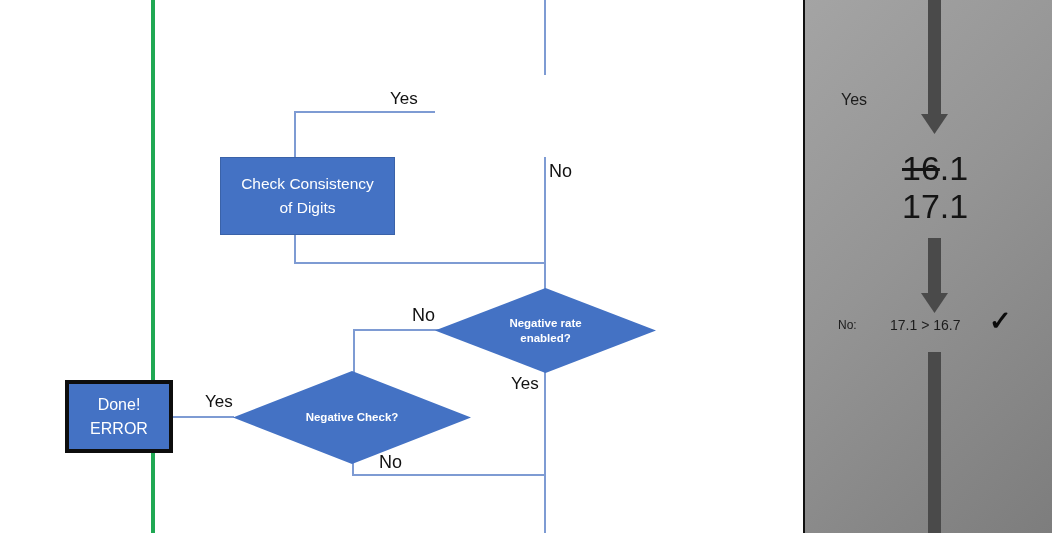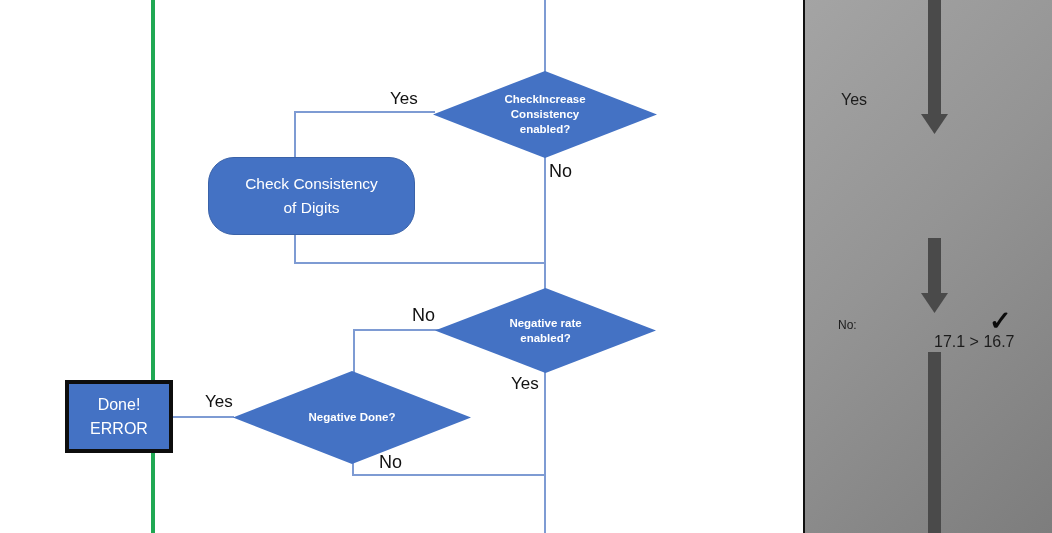--- a/index.html
+++ b/index.html
@@ -40,21 +40,21 @@
          background:linear-gradient(135deg,#a4a4a4 0%,#949494 45%,#7d7d7d 100%);}
   .panel .abs{position:absolute;}
   .shaft{position:absolute;left:123px;width:13px;background:#4a4a4a;}
   .ahead{position:absolute;left:116px;width:27px;height:20px;background:#4a4a4a;
          clip-path:polygon(0 0,100% 0,50% 100%);}
   .ptext{color:#1c1c1c;}
   .rule{left:0;top:165px;width:90px;text-align:center;font-size:15px;line-height:23px;color:#161616;}
   .bignum{left:97px;top:149px;font-size:34px;line-height:38px;color:#141414;white-space:nowrap;}
   .bignum .strike{text-decoration:line-through;}
   .resno{left:33px;top:318px;font-size:12px;}
-  .rescomp{left:85px;top:333px;font-size:16px;margin-left:44px;}
+  .rescomp{left:85px;top:317px;font-size:14px;}
   .rescheck{left:184px;top:305px;font-size:27px;font-weight:700;color:#0c0c0c;}
   .pyes{left:36px;top:91px;font-size:16px;}
 </style>
 </head>
 <body>
 
 <div id="stage">
 
   <div class="green-line"></div>
 
@@ -64,42 +64,35 @@
   <div class="conn v" style="left:294px;top:235px;height:29px;"></div>
   <div class="conn h" style="left:294px;top:262px;width:252px;"></div>
   <div class="conn v" style="left:544px;top:157px;height:134px;"></div>
   <div class="conn h" style="left:353px;top:329px;width:86px;"></div>
   <div class="conn v" style="left:353px;top:329px;height:44px;"></div>
   <div class="conn h" style="left:172px;top:416px;width:62px;"></div>
   <div class="conn v" style="left:352px;top:462px;height:14px;"></div>
   <div class="conn h" style="left:352px;top:474px;width:194px;"></div>
   <div class="conn v" style="left:544px;top:371px;height:162px;"></div>
 
-  <div class="diamond" style="left:433px;top:71px;width:224px;height:87px;">
-    <div>
-      <div>CheckIncrease</div>
-      <div>Consistency</div>
-      <div>enabled?</div>
-    </div>
-  </div>
 
-  <div class="pbox" style="left:208px;top:157px;width:207px;height:78px;border-radius:26px;">
+  <div class="pbox" style="left:220px;top:157px;width:175px;height:78px;">
     <div>Check Consistency</div>
     <div>of Digits</div>
   </div>
 
   <div class="diamond" style="left:435px;top:288px;width:221px;height:85px;">
     <div>
       <div>Negative rate</div>
       <div>enabled?</div>
     </div>
   </div>
 
   <div class="diamond" style="left:233px;top:371px;width:238px;height:93px;">
-    <div>Negative Done?</div>
+    <div>Negative Check?</div>
   </div>
 
   <div class="dbox" style="left:65px;top:380px;width:108px;height:73px;">
     <div>Done!</div>
     <div>ERROR</div>
   </div>
 
   <div class="elabel" style="left:390px;top:89px;">Yes</div>
   <div class="elabel" style="left:549px;top:161px;font-size:18px;">No</div>
   <div class="elabel" style="left:412px;top:305px;font-size:18px;">No</div>
@@ -113,19 +106,23 @@
     <div class="ahead" style="top:114px;"></div>
 
     <div class="shaft" style="top:238px;height:55px;"></div>
     <div class="ahead" style="top:293px;"></div>
 
     <div class="shaft" style="top:352px;height:181px;"></div>
 
     <span class="abs ptext pyes">Yes</span>
 
 
+    <div class="abs bignum">
+      <div><span class="strike">16</span><span>.1</span></div>
+      <div>17.1</div>
+    </div>
 
     <span class="abs ptext resno">No:</span>
     <span class="abs ptext rescomp">17.1 &gt; 16.7</span>
     <span class="abs rescheck">✓</span>
   </div>
 
 </div>
 
 </body></html>

